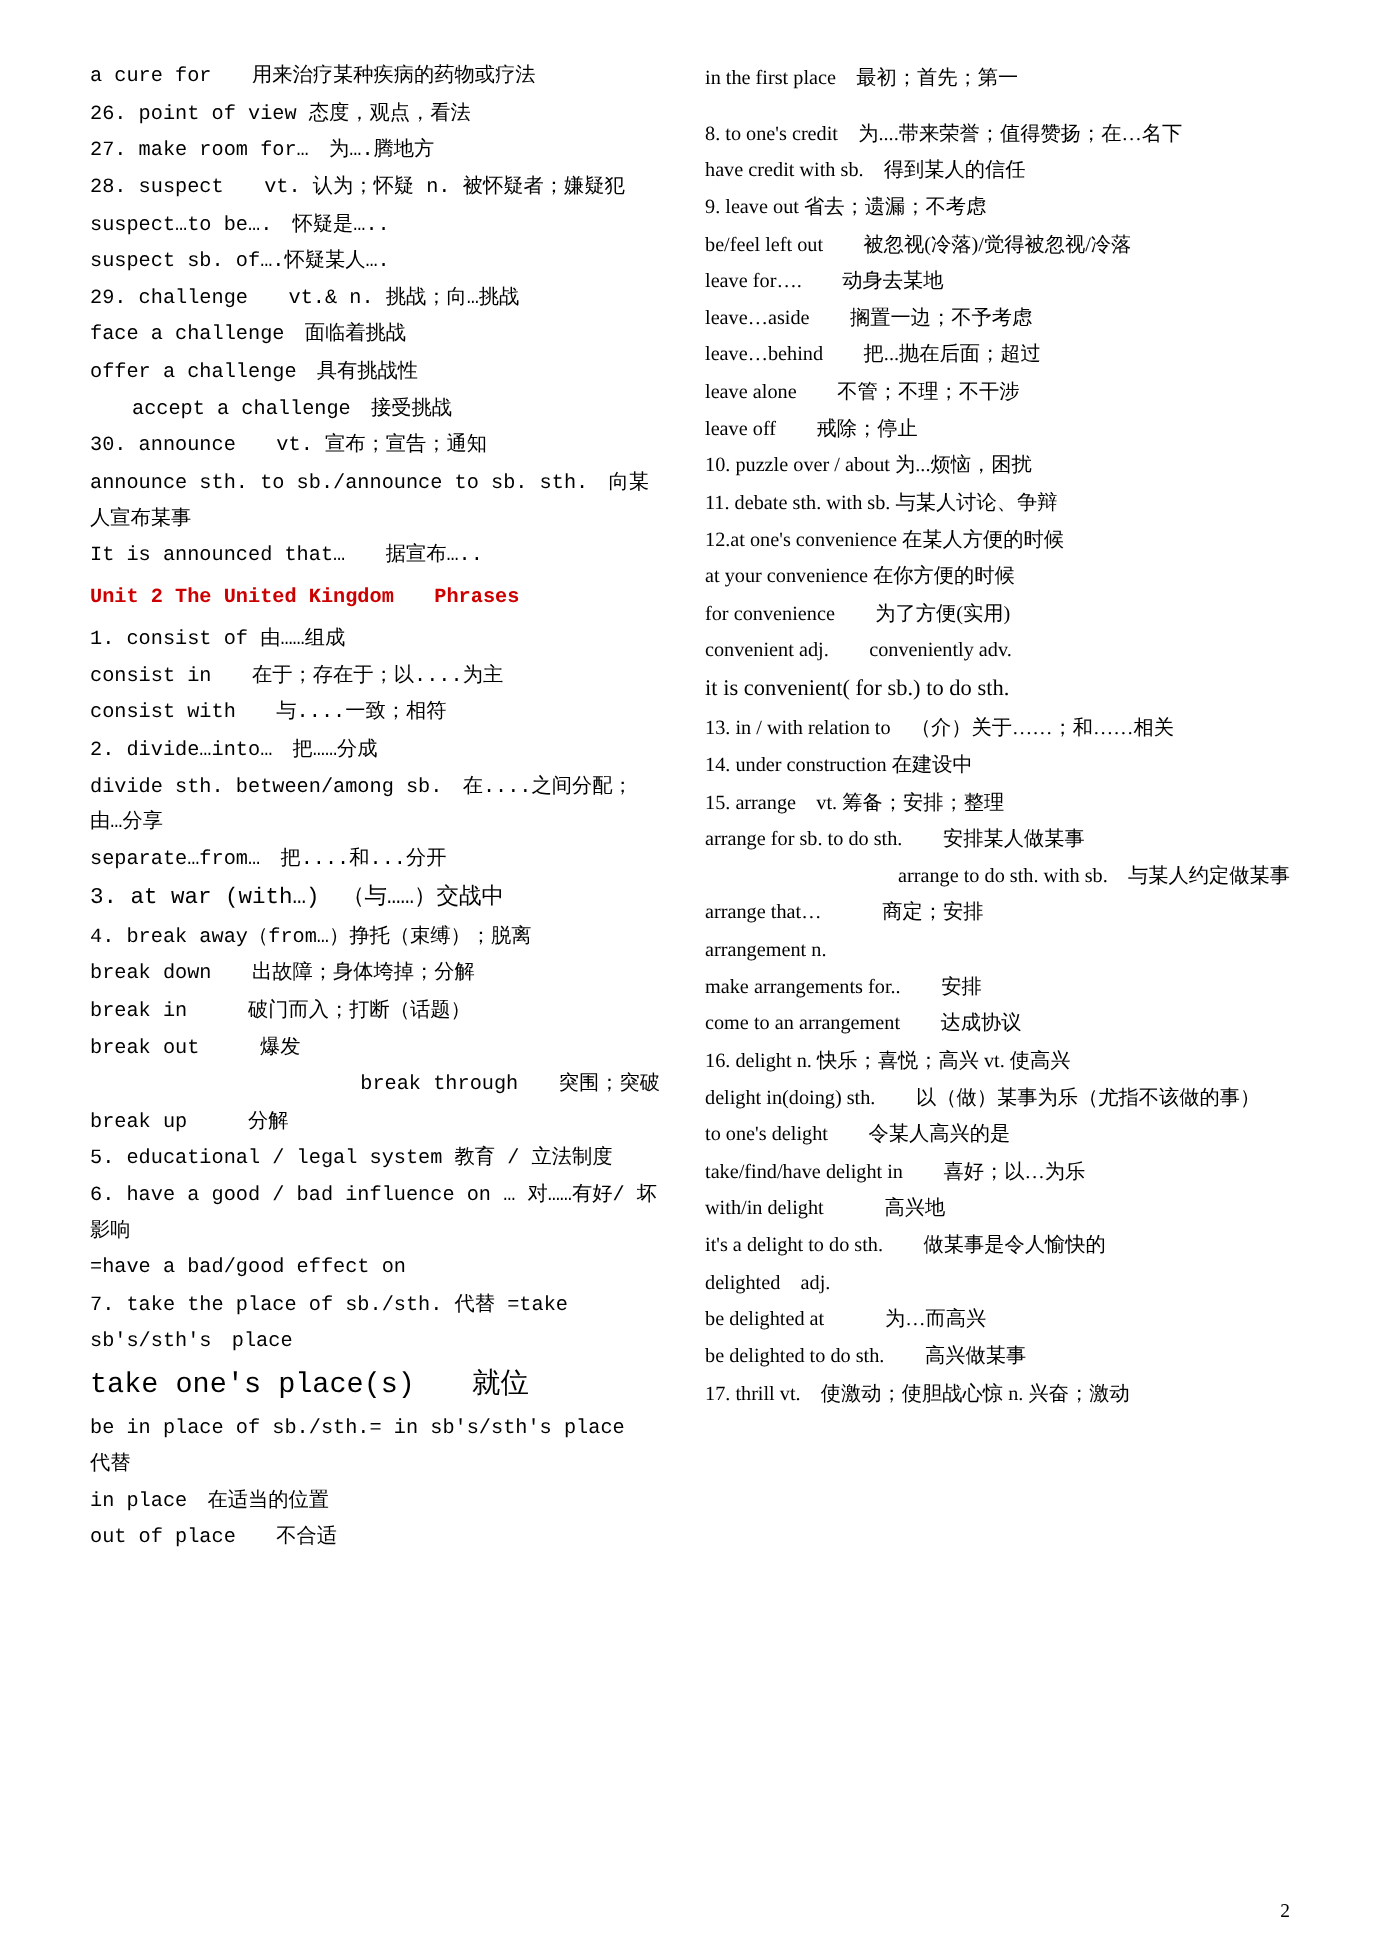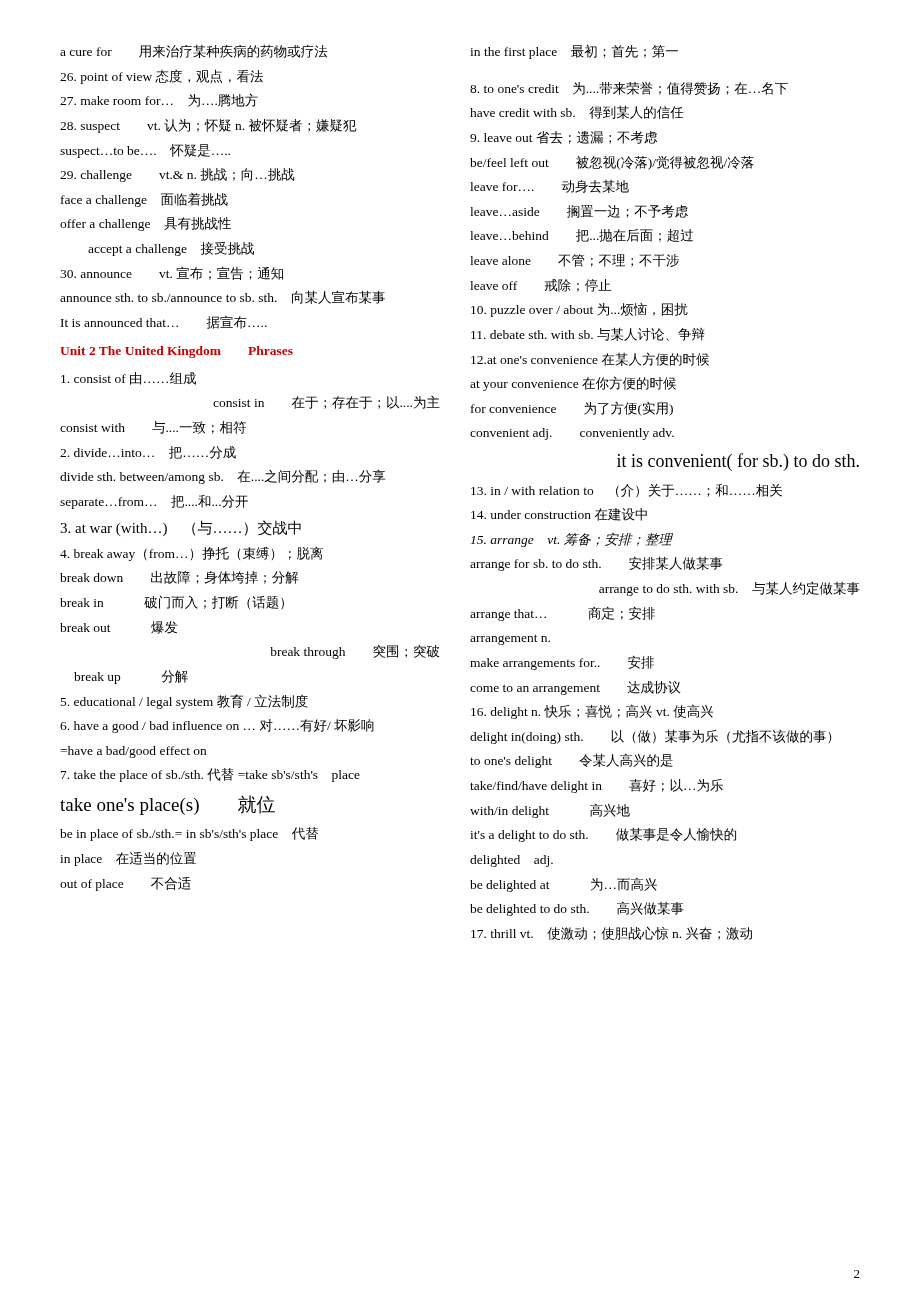--- a/index.html
+++ b/index.html
@@ -19,20 +19,21 @@
     .page-container {
       display: flex;
       flex-direction: row;
       gap: 0;
       width: 100%;
     }
     .left-column {
       width: 50%;
       padding-right: 20px;
       line-height: 1.8;
+      font-family: Liberation Mono, monospace;
     }
     .right-column {
       width: 50%;
       padding-left: 10px;
       line-height: 1.8;
     }
     .page-number {
       position: fixed;
       bottom: 20px;
       right: 60px;
@@ -43,41 +44,42 @@
 <body>
 
 <div class="page-container">
   <div class="left-column">
     <div id="left-content">
         <div style="line-height: 1.75; margin-bottom: 1px; font-size: 13.5px;">a cure for　　用来治疗某种疾病的药物或疗法</div>
         <div style="line-height: 1.75; margin-bottom: 1px; font-size: 13.5px;">26. point of view  态度，观点，看法</div>
         <div style="line-height: 1.75; margin-bottom: 1px; font-size: 13.5px;">27. make room for…　为….腾地方</div>
         <div style="line-height: 1.75; margin-bottom: 1px; font-size: 13.5px;">28. suspect　　vt. 认为；怀疑 n. 被怀疑者；嫌疑犯</div>
         <div style="line-height: 1.75; margin-bottom: 1px; font-size: 13.5px;">suspect…to be….　怀疑是…..</div>
+        <div style="line-height: 1.75; margin-bottom: 1px; font-size: 13.5px;">suspect sb. of….怀疑某人….</div>
         <div style="line-height: 1.75; margin-bottom: 1px; font-size: 13.5px;">29. challenge　　vt.&amp; n.  挑战；向…挑战</div>
         <div style="line-height: 1.75; margin-bottom: 1px; font-size: 13.5px;">face a challenge　面临着挑战</div>
         <div style="line-height: 1.75; margin-bottom: 1px; font-size: 13.5px;">offer a challenge　具有挑战性</div>
         <div style="line-height: 1.75; margin-bottom: 1px; font-size: 13.5px; margin-left: 28px;">accept a challenge　接受挑战</div>
         <div style="line-height: 1.75; margin-bottom: 1px; font-size: 13.5px;">30. announce　　vt. 宣布；宣告；通知</div>
         <div style="line-height: 1.75; margin-bottom: 1px; font-size: 13.5px;">announce sth. to sb./announce to sb. sth.　向某人宣布某事</div>
         <div style="line-height: 1.75; margin-bottom: 1px; font-size: 13.5px;">It is announced that…　　据宣布…..</div>
         <div style="color: rgb(204, 0, 0); font-weight: bold; margin-top: 4px; margin-bottom: 4px; font-size: 13.5px;">Unit 2 The United Kingdom　　Phrases</div>
         <div style="line-height: 1.75; margin-bottom: 1px; font-size: 13.5px;">1. consist of  由……组成</div>
-        <div style="line-height: 1.75; margin-bottom: 1px; font-size: 13.5px; text-align: right;">consist in　　在于；存在于；以....为主</div>
+        <div style="line-height: 1.75; margin-bottom: 1px; font-size: 13.5px;">consist in　　在于；存在于；以....为主</div>
         <div style="line-height: 1.75; margin-bottom: 1px; font-size: 13.5px;">consist with　　与....一致；相符</div>
         <div style="line-height: 1.75; margin-bottom: 1px; font-size: 13.5px;">2. divide…into…　把……分成</div>
         <div style="line-height: 1.75; margin-bottom: 1px; font-size: 13.5px;">divide sth. between/among sb.　在....之间分配；由…分享</div>
         <div style="line-height: 1.75; margin-bottom: 1px; font-size: 13.5px;">separate…from…　把....和...分开</div>
         <div style="line-height: 1.75; margin-bottom: 1px; font-size: 15px;">3. at war (with…)　（与……）交战中</div>
         <div style="line-height: 1.75; margin-bottom: 1px; font-size: 13.5px;">4. break away（from…）挣托（束缚）；脱离</div>
         <div style="line-height: 1.75; margin-bottom: 1px; font-size: 13.5px;">break down　　出故障；身体垮掉；分解</div>
         <div style="line-height: 1.75; margin-bottom: 1px; font-size: 13.5px;">break in　　　破门而入；打断（话题）</div>
         <div style="line-height: 1.75; margin-bottom: 1px; font-size: 13.5px;">break out　　　爆发</div>
         <div style="line-height: 1.75; margin-bottom: 1px; font-size: 13.5px; text-align: right;">break through　　突围；突破</div>
-        <div style="line-height: 1.75; margin-bottom: 1px; font-size: 13.5px; margin-left: 14px;">break up　　　分解</div>
+        <div style="line-height: 1.75; margin-bottom: 1px; font-size: 13.5px;">break up　　　分解</div>
         <div style="line-height: 1.75; margin-bottom: 1px; font-size: 13.5px;">5. educational / legal system  教育 / 立法制度</div>
         <div style="line-height: 1.75; margin-bottom: 1px; font-size: 13.5px;">6. have a good / bad influence on …  对……有好/ 坏影响</div>
         <div style="line-height: 1.75; margin-bottom: 1px; font-size: 13.5px;">=have a bad/good effect on</div>
         <div style="line-height: 1.75; margin-bottom: 1px; font-size: 13.5px;">7. take the place of sb./sth. 代替  =take sb's/sth's　place</div>
         <div style="line-height: 1.75; margin-bottom: 1px; font-size: 19px;">take one's place(s)　　就位</div>
         <div style="line-height: 1.75; margin-bottom: 1px; font-size: 13.5px;">be in place of sb./sth.= in sb's/sth's place　代替</div>
         <div style="line-height: 1.75; margin-bottom: 1px; font-size: 13.5px;">in place　在适当的位置</div>
         <div style="line-height: 1.75; margin-bottom: 1px; font-size: 13.5px;">out of place　　不合适</div>
       </div>
   </div>
@@ -92,24 +94,24 @@
         <div style="line-height: 1.75; margin-bottom: 1px; font-size: 13.5px;">leave…aside　　搁置一边；不予考虑</div>
         <div style="line-height: 1.75; margin-bottom: 1px; font-size: 13.5px;">leave…behind　　把...抛在后面；超过</div>
         <div style="line-height: 1.75; margin-bottom: 1px; font-size: 13.5px;">leave alone　　不管；不理；不干涉</div>
         <div style="line-height: 1.75; margin-bottom: 1px; font-size: 13.5px;">leave off　　戒除；停止</div>
         <div style="line-height: 1.75; margin-bottom: 1px; font-size: 13.5px;">10. puzzle over / about  为...烦恼，困扰</div>
         <div style="line-height: 1.75; margin-bottom: 1px; font-size: 13.5px;">11. debate sth. with sb. 与某人讨论、争辩</div>
         <div style="line-height: 1.75; margin-bottom: 1px; font-size: 13.5px;">12.at one's convenience  在某人方便的时候</div>
         <div style="line-height: 1.75; margin-bottom: 1px; font-size: 13.5px;">  at your convenience  在你方便的时候</div>
         <div style="line-height: 1.75; margin-bottom: 1px; font-size: 13.5px;">for convenience　　为了方便(实用)</div>
         <div style="line-height: 1.75; margin-bottom: 1px; font-size: 13.5px;">convenient adj.　　conveniently  adv.</div>
-        <div style="line-height: 1.75; margin-bottom: 1px; font-size: 18px; text-align: right;">it is convenient( for sb.) to do sth.</div>
+        <div style="line-height: 1.75; margin-bottom: 1px; font-size: 15px;">it is convenient( for sb.) to do sth.</div>
         <div style="line-height: 1.75; margin-bottom: 1px; font-size: 13.5px;">13. in / with relation to　（介）关于……；和……相关</div>
         <div style="line-height: 1.75; margin-bottom: 1px; font-size: 13.5px;">14. under construction  在建设中</div>
-        <div style="line-height: 1.75; margin-bottom: 1px; font-size: 13.5px; font-style: italic;">15. arrange　vt. 筹备；安排；整理</div>
+        <div style="line-height: 1.75; margin-bottom: 1px; font-size: 13.5px;">15. arrange　vt. 筹备；安排；整理</div>
         <div style="line-height: 1.75; margin-bottom: 1px; font-size: 13.5px;">arrange for sb. to do sth.　　安排某人做某事</div>
         <div style="line-height: 1.75; margin-bottom: 1px; font-size: 13.5px; text-align: right;">arrange to do sth. with sb.　与某人约定做某事</div>
         <div style="line-height: 1.75; margin-bottom: 1px; font-size: 13.5px;">arrange that…　　　商定；安排</div>
         <div style="line-height: 1.75; margin-bottom: 1px; font-size: 13.5px;">arrangement n.</div>
         <div style="line-height: 1.75; margin-bottom: 1px; font-size: 13.5px;">make arrangements for..　　安排</div>
         <div style="line-height: 1.75; margin-bottom: 1px; font-size: 13.5px;">come to an arrangement　　达成协议</div>
         <div style="line-height: 1.75; margin-bottom: 1px; font-size: 13.5px;">16. delight  n. 快乐；喜悦；高兴 vt. 使高兴</div>
         <div style="line-height: 1.75; margin-bottom: 1px; font-size: 13.5px;"> delight in(doing) sth.　　以（做）某事为乐（尤指不该做的事）</div>
         <div style="line-height: 1.75; margin-bottom: 1px; font-size: 13.5px;">to one's delight　　令某人高兴的是</div>
         <div style="line-height: 1.75; margin-bottom: 1px; font-size: 13.5px;">take/find/have delight in　　喜好；以…为乐</div>

